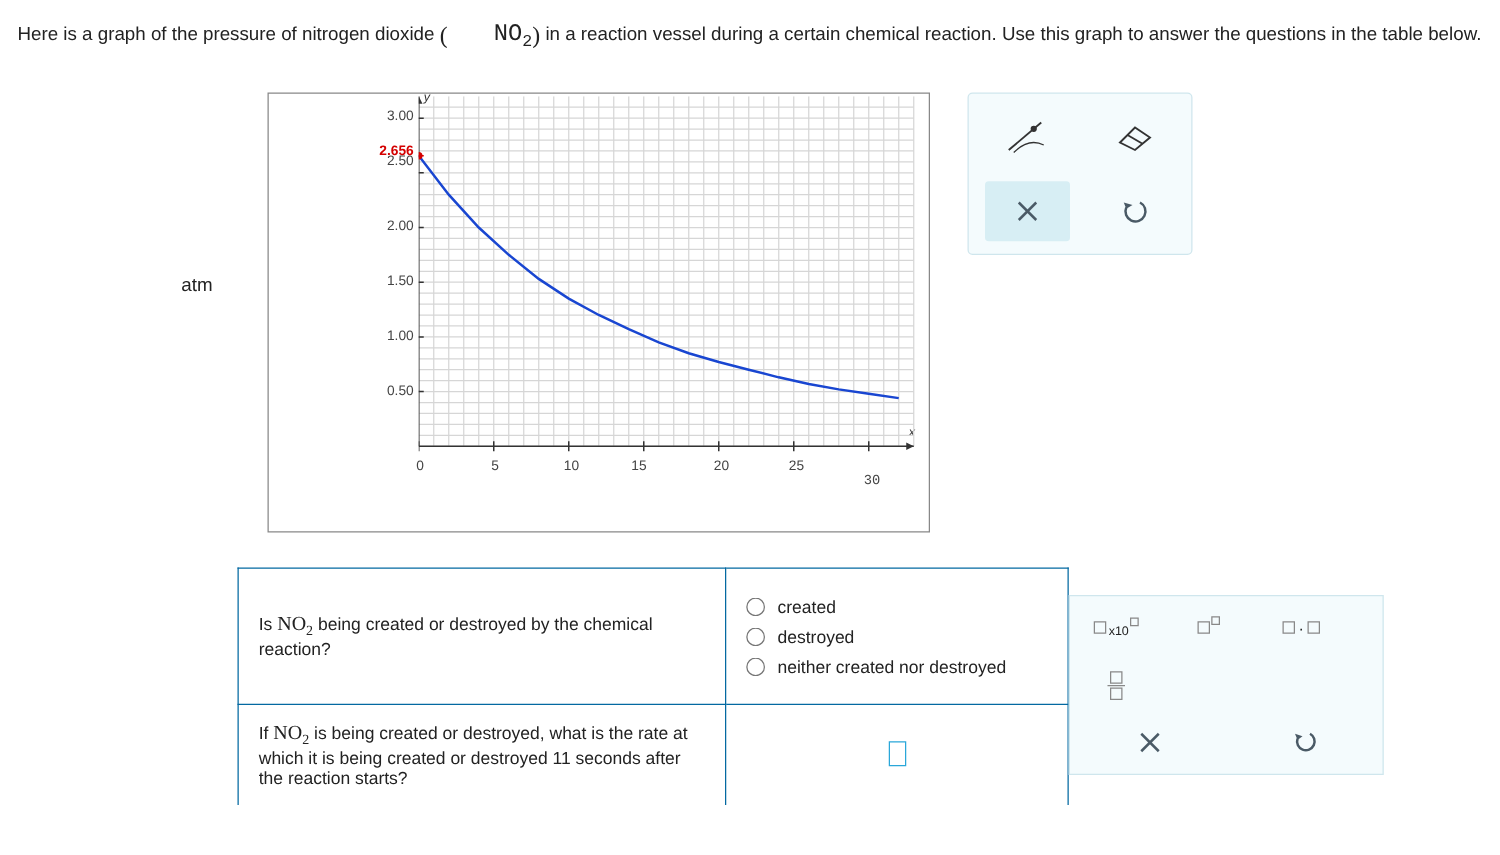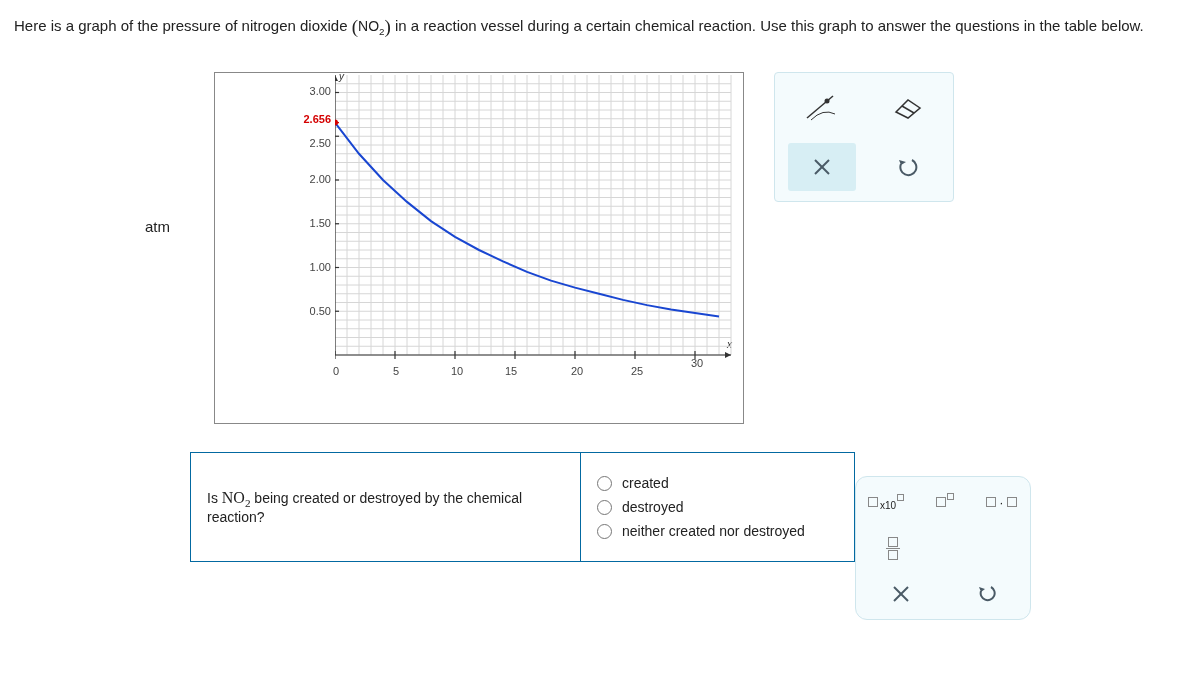--- a/index.html
+++ b/index.html
@@ -7,21 +7,21 @@
     font-family: Arial, Helvetica, sans-serif;
     font-size: 14px;
     color: #222;
     background: #fff;
     width: 1200px;
     height: 684px;
     overflow: hidden;
     padding: 10px 14px;
   }
   .intro { line-height: 1.8; font-size: 15px; }
-  .intro .chem { font-family: Liberation Sans, sans-serif; font-size: 14px; }
+  .intro .chem { font-family: Liberation Mono, monospace; font-size: 19px; margin-left: 37px; }
   .intro .chem sub { font-size: 0.7em; }
   .paren { font-size: 19px; font-family: 'Times New Roman', serif; vertical-align: -2px; }
 
   .graph-panel-wrap { display:flex; align-items:flex-start; margin-top: 28px; }
   .graph-panel {
     border: 1px solid #888;
     width: 530px;
     height: 352px;
     margin-left: 200px;
     position: relative;
@@ -69,24 +69,24 @@
   .qtable .chem2 { font-family:'Times New Roman', serif; font-size:16px; }
   .qtable .chem2 sub { font-size:0.7em; }
   .radio-row { display:flex; align-items:center; gap:10px; margin:8px 0; }
   .radio-row input { width:15px; height:15px;}
   .answerbox { display:inline-block; width:14px; height:20px; border:1px solid #2aa7d9; }
 
   .symtools {
     position:absolute;
     left:855px;
     top:476px;
-    width:176px;
+    width:252px;
     border:1px solid #cfe6ed;
     background:#f4fbfd;
-    border-radius:12px;
+    border-radius:0;
     padding:10px 12px;
   }
   .symrow { display:flex; gap:24px; align-items:center; margin-bottom:16px; justify-content:flex-start; }
   .symbtn { width:50px; height:30px; display:flex; align-items:center; justify-content:center; cursor:pointer; font-size:13px; }
   .sq { display:inline-block; width:10px; height:10px; border:1px solid #888; }
   .sqsm { display:inline-block; width:7px; height:7px; border:1px solid #888; }
   .symrow2 { display:flex; gap:20px; justify-content:space-around; }
   .bigsym { width:54px; height:30px; display:flex; align-items:center; justify-content:center; cursor:pointer;}
 
   svg .gridline { stroke:#d6d6d6; stroke-width:1; }
@@ -99,34 +99,34 @@
 
 <div class="intro">
   <span>Here is a graph of the pressure of nitrogen dioxide </span><span class="paren">(</span><span class="chem"><span>NO</span><sub>2</sub></span><span class="paren">)</span><span> in a reaction vessel during a certain chemical reaction. Use this graph to answer the questions in the table below.</span>
 </div>
 
 <div class="graph-panel-wrap">
   <div class="graph-panel">
     <div class="y-axis-label">atm</div>
 
     <div class="tick-label" style="right:calc(100% - 116px); top:12px;text-align:center;">3.00</div>
-    <div class="tick-label" style="right:calc(100% - 116px); top:64px;">2.50</div>
+    <div class="tick-label" style="right:calc(100% - 116px); top:48px;">2.50</div>
     <div class="tick-label" style="right:calc(100% - 116px); top:100px;margin-left:29px;">2.00</div>
     <div class="tick-label" style="right:calc(100% - 116px); top:144px;">1.50</div>
     <div class="tick-label" style="right:calc(100% - 116px); top:188px;">1.00</div>
     <div class="tick-label" style="right:calc(100% - 116px); top:232px;">0.50</div>
     <div class="yval-label" style="right:calc(100% - 116px); top:40px;">2.656</div>
 
     <div class="tick-label" style="top:292px; left:118px;">0</div>
     <div class="tick-label" style="top:292px; left:178px;">5</div>
     <div class="tick-label" style="top:292px; left:236px;">10</div>
     <div class="tick-label" style="top:292px; left:290px;">15</div>
     <div class="tick-label" style="top:292px; left:356px;">20</div>
     <div class="tick-label" style="top:292px; left:416px;">25</div>
-    <div class="tick-label" style="top:284px; left:476px;">30</div>
+    <div class="tick-label" style="top:304px; left:476px;font-family:Liberation Mono, monospace;">30</div>
 
     <div class="axis-var" style="top:-2px; left:124px;">y</div>
     <div class="axis-var" style="top:266px; left:512px;">x</div>
 
     <svg id="chart-svg" width="400" height="290" style="position:absolute; left:120px; top:2px;">
         <line x1="0" y1="280" x2="0" y2="0" class="gridline"></line>
         <line x1="12" y1="280" x2="12" y2="0" class="gridline"></line>
         <line x1="24" y1="280" x2="24" y2="0" class="gridline"></line>
         <line x1="36" y1="280" x2="36" y2="0" class="gridline"></line>
         <line x1="48" y1="280" x2="48" y2="0" class="gridline"></line>
@@ -257,20 +257,28 @@
       <label class="radio-row">
         <input type="radio" name="q1" style="">
         <span>destroyed</span>
       </label>
       <label class="radio-row">
         <input type="radio" name="q1" style="">
         <span>neither created nor destroyed</span>
       </label>
     </td>
   </tr>
+  <tr>
+    <td style="border-bottom:none;">
+      <span>If </span><span class="chem2"><span>NO</span><sub>2</sub></span><span> is being created or destroyed, what is the rate at which it is being created or destroyed 11 seconds after the reaction starts?</span>
+    </td>
+    <td style="text-align:center; border-bottom:none;">
+      <span class="answerbox"></span>
+    </td>
+  </tr>
 </tbody>
   </table>
 
 <div class="symtools">
   <div class="symrow">
     <div class="symbtn">
       <span class="sq"></span>
         <span style="font-size:10px; margin-left:2px; position:relative; top:3px;">x10</span>
         <span class="sqsm" style="position:relative; top:-5px; margin-left:1px;"></span>
     </div>

